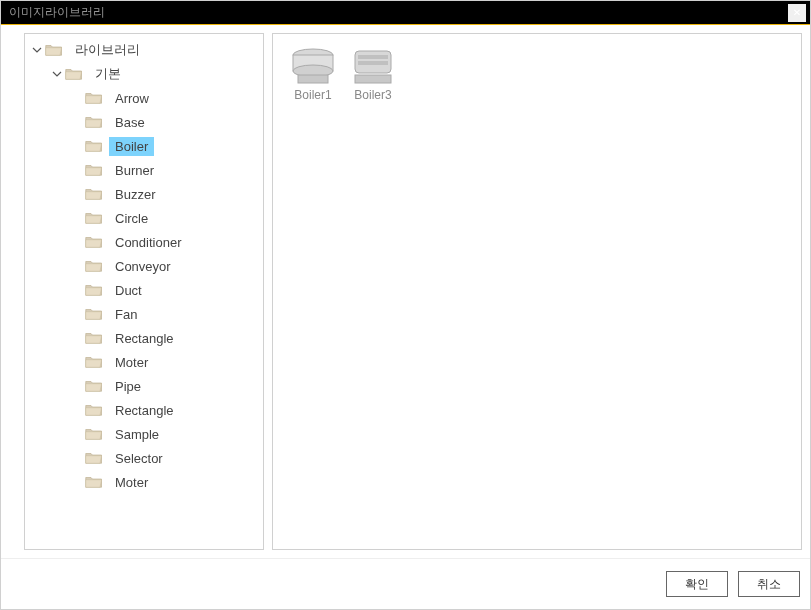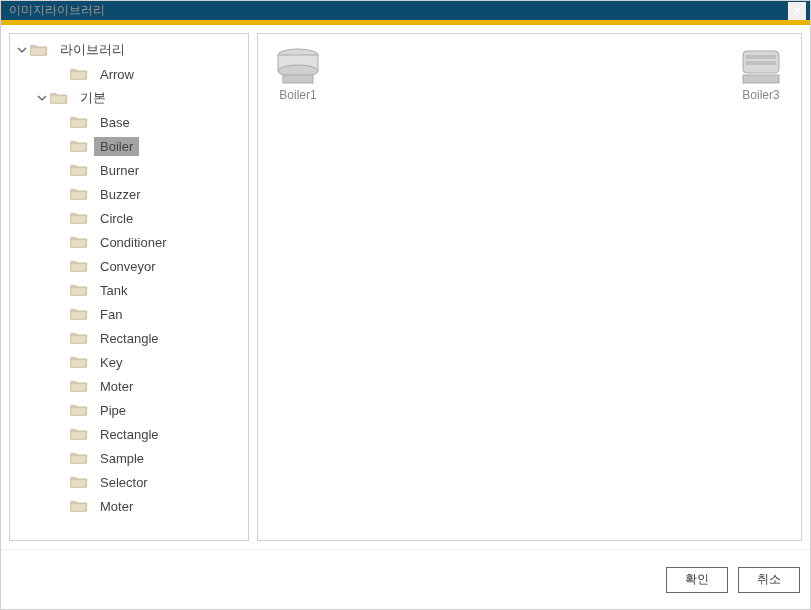--- a/index.html
+++ b/index.html
@@ -14,22 +14,22 @@
     }
     .window {
       border: 1px solid #d0d0d0;
       width: 811px;
       height: 610px;
       display: flex;
       flex-direction: column;
     }
     .titlebar {
       height: 24px;
-      background: #0c4a6e;
-      border-bottom: 5px solid #eab308;
+      background: #000000;
+      border-bottom: 1px solid #eab308;
       display: flex;
       align-items: center;
       justify-content: space-between;
       padding: 0 4px 0 8px;
     }
     .titlebar-text {
       color: #999;
       font-size: 12px;
     }
     .close-btn {
@@ -46,20 +46,21 @@
       padding: 8px;
       gap: 8px;
       overflow: hidden;
     }
     .tree-panel {
       width: 240px;
       border: 1px solid #d0d0d0;
       overflow: hidden;
       position: relative;
       display: flex;
+      margin-left: 15px;
     }
     .tree-scroll {
       flex: 1;
       overflow-y: auto;
       padding: 4px 0;
     }
     .tree-scroll::-webkit-scrollbar { width: 14px; }
     .tree-scroll::-webkit-scrollbar-track { background: #f5f5f5; }
     .tree-scroll::-webkit-scrollbar-thumb { background: #d0d0d0; border: 2px solid #f5f5f5; border-radius: 2px;}
     .tree-scroll::-webkit-scrollbar-button { height: 14px; background:#f5f5f5;}
@@ -86,51 +87,49 @@
       height: 14px;
       margin-right: 6px;
       display: inline-block;
     }
     .node-label {
       font-size: 13px;
       color: #444;
       padding: 2px 6px;
     }
     .tree-node.selected .node-label {
-      background: #a3a3a3;
+      background: #7dd3fc;
     }
     .items-panel {
       flex: 1;
       border: 1px solid #d0d0d0;
       padding: 10px;
       display: flex;
       align-items: flex-start;
-      gap: 16px;
-      justify-content: space-between;
     }
     .item-tile {
       width: 60px;
       display: flex;
       flex-direction: column;
       align-items: center;
     }
     .item-thumb {
       width: 50px;
       height: 42px;
       display: flex;
       align-items: center;
       justify-content: center;
     }
     .item-label {
       font-size: 12px;
       color: #888;
       margin-top: 2px;
     }
     .footer {
-      height: 60px;
+      height: 51px;
       border-top: 1px solid #eee;
       display: flex;
       justify-content: flex-end;
       align-items: center;
       padding: 0 10px;
       gap: 10px;
     }
     .btn {
       min-width: 62px;
       height: 26px;
@@ -162,44 +161,44 @@
               <svg width="10" height="10" viewBox="0 0 10 10">
                 <path d="M1 3 L5 7 L9 3" fill="none" stroke="#555" stroke-width="1.2"></path>
               </svg>
             </span>
             <span class="folder-icon"><svg viewBox="0 0 24 18" width="18" height="14">
                 <path d="M1 3 L8 3 L10 5 L22 5 L22 16 L1 16 Z" fill="#d8cdb8" stroke="#b8a988" stroke-width="0.8"></path>
                 <path d="M1 6 L22 6 L20 16 L1 16 Z" fill="#e8ddc6" stroke="#c8b998" stroke-width="0.6"></path>
               </svg></span>
             <span class="node-label">라이브러리</span>
           </div>
-          <div class="tree-node level-2">
-            <span class="folder-icon"><svg viewBox="0 0 24 18" width="18" height="14">
-                <path d="M1 3 L8 3 L10 5 L22 5 L22 16 L1 16 Z" fill="#d8cdb8" stroke="#b8a988" stroke-width="0.8"></path>
-                <path d="M1 6 L22 6 L20 16 L1 16 Z" fill="#e8ddc6" stroke="#c8b998" stroke-width="0.6"></path>
-              </svg></span>
-            <span class="node-label">Arrow</span>
-          </div>
           <div class="tree-node level-1">
             <span class="expander">
               <svg width="10" height="10" viewBox="0 0 10 10">
                 <path d="M1 3 L5 7 L9 3" fill="none" stroke="#555" stroke-width="1.2"></path>
               </svg>
             </span>
             <span class="folder-icon"><svg viewBox="0 0 24 18" width="18" height="14">
                 <path d="M1 3 L8 3 L10 5 L22 5 L22 16 L1 16 Z" fill="#d8cdb8" stroke="#b8a988" stroke-width="0.8"></path>
                 <path d="M1 6 L22 6 L20 16 L1 16 Z" fill="#e8ddc6" stroke="#c8b998" stroke-width="0.6"></path>
               </svg></span>
             <span class="node-label">기본</span>
           </div>
           <div class="tree-node level-2">
             <span class="folder-icon"><svg viewBox="0 0 24 18" width="18" height="14">
                 <path d="M1 3 L8 3 L10 5 L22 5 L22 16 L1 16 Z" fill="#d8cdb8" stroke="#b8a988" stroke-width="0.8"></path>
                 <path d="M1 6 L22 6 L20 16 L1 16 Z" fill="#e8ddc6" stroke="#c8b998" stroke-width="0.6"></path>
               </svg></span>
+            <span class="node-label">Arrow</span>
+          </div>
+          <div class="tree-node level-2">
+            <span class="folder-icon"><svg viewBox="0 0 24 18" width="18" height="14">
+                <path d="M1 3 L8 3 L10 5 L22 5 L22 16 L1 16 Z" fill="#d8cdb8" stroke="#b8a988" stroke-width="0.8"></path>
+                <path d="M1 6 L22 6 L20 16 L1 16 Z" fill="#e8ddc6" stroke="#c8b998" stroke-width="0.6"></path>
+              </svg></span>
             <span class="node-label">Base</span>
           </div>
           <div class="tree-node level-2 selected">
             <span class="folder-icon"><svg viewBox="0 0 24 18" width="18" height="14">
                 <path d="M1 3 L8 3 L10 5 L22 5 L22 16 L1 16 Z" fill="#d8cdb8" stroke="#b8a988" stroke-width="0.8"></path>
                 <path d="M1 6 L22 6 L20 16 L1 16 Z" fill="#e8ddc6" stroke="#c8b998" stroke-width="0.6"></path>
               </svg></span>
             <span class="node-label">Boiler</span>
           </div>
           <div class="tree-node level-2">
@@ -235,42 +234,35 @@
                 <path d="M1 3 L8 3 L10 5 L22 5 L22 16 L1 16 Z" fill="#d8cdb8" stroke="#b8a988" stroke-width="0.8"></path>
                 <path d="M1 6 L22 6 L20 16 L1 16 Z" fill="#e8ddc6" stroke="#c8b998" stroke-width="0.6"></path>
               </svg></span>
             <span class="node-label">Conveyor</span>
           </div>
           <div class="tree-node level-2">
             <span class="folder-icon"><svg viewBox="0 0 24 18" width="18" height="14">
                 <path d="M1 3 L8 3 L10 5 L22 5 L22 16 L1 16 Z" fill="#d8cdb8" stroke="#b8a988" stroke-width="0.8"></path>
                 <path d="M1 6 L22 6 L20 16 L1 16 Z" fill="#e8ddc6" stroke="#c8b998" stroke-width="0.6"></path>
               </svg></span>
-            <span class="node-label">Tank</span>
+            <span class="node-label">Duct</span>
           </div>
           <div class="tree-node level-2">
             <span class="folder-icon"><svg viewBox="0 0 24 18" width="18" height="14">
                 <path d="M1 3 L8 3 L10 5 L22 5 L22 16 L1 16 Z" fill="#d8cdb8" stroke="#b8a988" stroke-width="0.8"></path>
                 <path d="M1 6 L22 6 L20 16 L1 16 Z" fill="#e8ddc6" stroke="#c8b998" stroke-width="0.6"></path>
               </svg></span>
             <span class="node-label">Fan</span>
           </div>
           <div class="tree-node level-2">
             <span class="folder-icon"><svg viewBox="0 0 24 18" width="18" height="14">
                 <path d="M1 3 L8 3 L10 5 L22 5 L22 16 L1 16 Z" fill="#d8cdb8" stroke="#b8a988" stroke-width="0.8"></path>
                 <path d="M1 6 L22 6 L20 16 L1 16 Z" fill="#e8ddc6" stroke="#c8b998" stroke-width="0.6"></path>
               </svg></span>
             <span class="node-label">Rectangle</span>
-          </div>
-          <div class="tree-node level-2">
-            <span class="folder-icon"><svg viewBox="0 0 24 18" width="18" height="14">
-                <path d="M1 3 L8 3 L10 5 L22 5 L22 16 L1 16 Z" fill="#d8cdb8" stroke="#b8a988" stroke-width="0.8"></path>
-                <path d="M1 6 L22 6 L20 16 L1 16 Z" fill="#e8ddc6" stroke="#c8b998" stroke-width="0.6"></path>
-              </svg></span>
-            <span class="node-label">Key</span>
           </div>
           <div class="tree-node level-2">
             <span class="folder-icon"><svg viewBox="0 0 24 18" width="18" height="14">
                 <path d="M1 3 L8 3 L10 5 L22 5 L22 16 L1 16 Z" fill="#d8cdb8" stroke="#b8a988" stroke-width="0.8"></path>
                 <path d="M1 6 L22 6 L20 16 L1 16 Z" fill="#e8ddc6" stroke="#c8b998" stroke-width="0.6"></path>
               </svg></span>
             <span class="node-label">Moter</span>
           </div>
           <div class="tree-node level-2">
             <span class="folder-icon"><svg viewBox="0 0 24 18" width="18" height="14">

